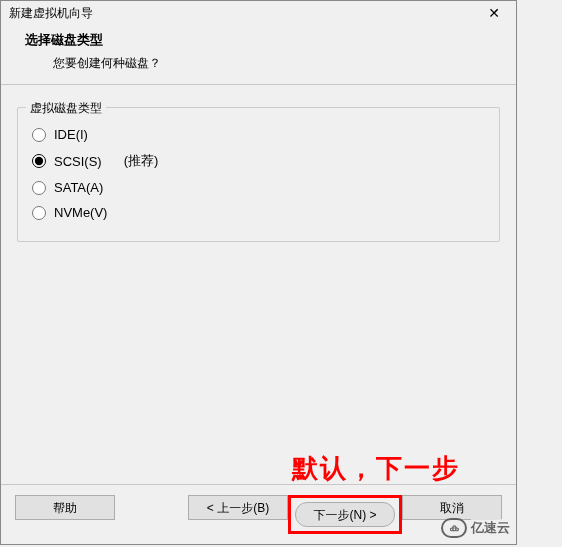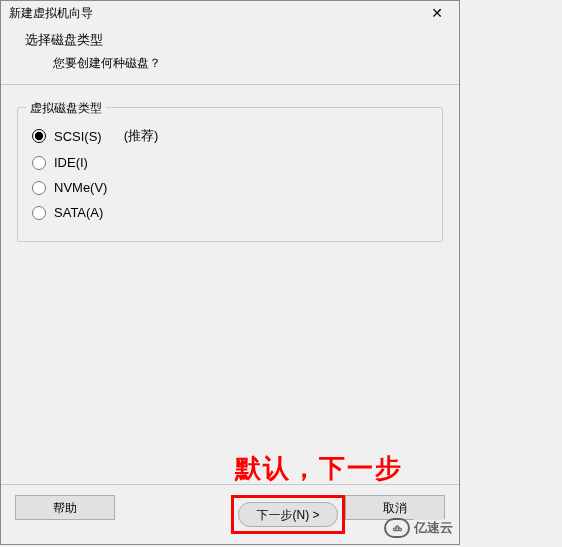--- a/index.html
+++ b/index.html
@@ -6,21 +6,21 @@
     body {
       font-family: "Microsoft YaHei", "SimSun", Arial, sans-serif;
       font-size: 12px;
       background: #f0f0f0;
       width: 562px;
       height: 547px;
       position: relative;
       overflow: hidden;
     }
     .dialog {
-      width: 460px;
+      width: 517px;
       height: 545px;
       background: #f0f0f0;
       border: 1px solid #888;
       position: relative;
     }
     .title-bar {
       display: flex;
       justify-content: space-between;
       align-items: center;
       padding: 4px 8px;
@@ -34,21 +34,21 @@
       background: none;
       border: none;
       cursor: pointer;
       padding: 2px 8px;
     }
     .header-area {
       padding: 6px 0 12px 24px;
     }
     .header-title {
       font-size: 13px;
-      font-weight: normal;
+      font-weight: bold;
       color: #000;
       margin-bottom: 6px;
     }
     .header-subtitle {
       font-size: 12px;
       color: #000;
       padding-left: 28px;
     }
     .divider {
       border-top: 1px solid #c8c8c8;
@@ -179,48 +179,49 @@
     <div class="header-subtitle">您要创建何种磁盘？</div>
   </div>
 
   <div class="divider"></div>
 
   <div class="content-area">
     <div class="group-box">
       <div class="group-legend">虚拟磁盘类型</div>
 
       <div class="radio-row">
+        <input type="radio" name="disktype" class="radio-input" style="">
+        <span class="radio-label">IDE(I)</span>
+      </div>
+
+      <div class="radio-row">
         <input type="radio" name="disktype" class="radio-input" checked="" style="">
         <span class="radio-label">SCSI(S)</span>
         <span class="recommend-label">(推荐)</span>
       </div>
 
       <div class="radio-row">
         <input type="radio" name="disktype" class="radio-input" style="">
-        <span class="radio-label">IDE(I)</span>
+        <span class="radio-label">SATA(A)</span>
       </div>
 
       <div class="radio-row">
         <input type="radio" name="disktype" class="radio-input" style="">
         <span class="radio-label">NVMe(V)</span>
-      </div>
-
-      <div class="radio-row">
-        <input type="radio" name="disktype" class="radio-input" style="">
-        <span class="radio-label">SATA(A)</span>
       </div>
 
     </div>
   </div>
 
   <div class="annotation">默认，下一步</div>
 
   <div class="button-bar">
     <button class="btn">帮助</button>
     <div class="spacer"></div>
+    <button class="btn">&lt; 上一步(B)</button>
     <span class="next-highlight">
       <button class="btn">下一步(N) &gt;</button>
     </span>
     <button class="btn">取消</button>
   </div>
 
   <div class="watermark">
     <div class="watermark-circle">ക</div>
     <div class="watermark-text">亿速云</div>
   </div>

